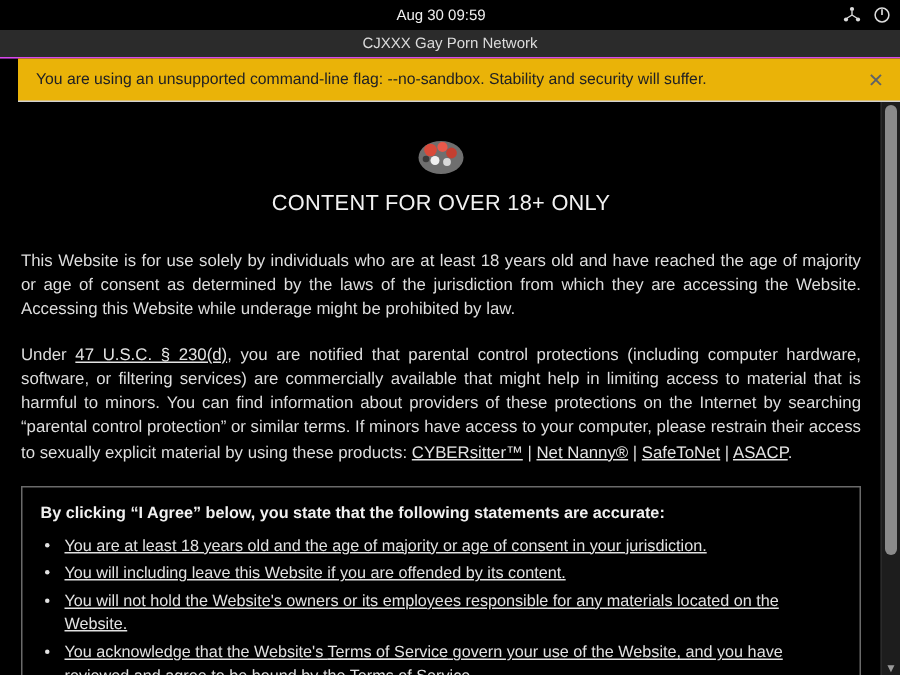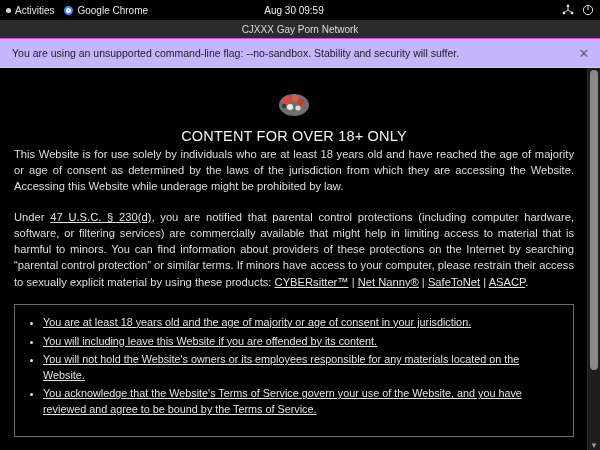--- a/index.html
+++ b/index.html
@@ -102,27 +102,28 @@
     font-size: 10px;
     display: flex;
     align-items: center;
     justify-content: center;
     border-bottom: 1px solid #d946ef;
   }
 
   
   .infobar {
     height: 28px;
-    background: #c4b5fd;
+    background: #eab308;
     color: #202124;
     display: flex;
     align-items: center;
     font-size: 10.5px;
     padding: 0 8px;
     border-bottom: 1px solid #d0d0d0;
+    margin-left: 12px;
   }
   .infobar-text {
     flex: 1;
     padding-left: 4px;
   }
   .infobar-close {
     width: 16px;
     height: 16px;
     display: flex;
     align-items: center;
@@ -157,21 +158,21 @@
   .logo {
     width: 40px;
     height: 34px;
     position: relative;
   }
   .heading {
     text-align: center;
     font-size: 14.5px;
     letter-spacing: .2px;
     color: #f2f2f2;
-    margin: 0 0 2px 0;
+    margin: 0 0 22px 0;
     font-weight: 400;
   }
   p.body {
     font-size: 11.2px;
     line-height: 1.45;
     margin: 0 0 14px 0;
     text-align: justify;
     color: #dedede;
   }
   a {
@@ -232,30 +233,20 @@
   }
   .scroll-arrow.up { top: 0; }
   .scroll-arrow.down { bottom: 0; }
 </style>
 </head>
 <body>
 
 <div class="screen">
 
   <div class="topbar">
-    <div class="topbar-left">
-      <div class="tb-item">
-        <span class="dot-ind"></span>
-        <span>Activities</span>
-      </div>
-      <div class="tb-item">
-        <span class="chrome-dot"></span>
-        <span>Google Chrome</span>
-      </div>
-    </div>
     <div class="topbar-center">Aug 30  09:59</div>
     <div class="topbar-right">
       <span class="ic">
         <svg width="12" height="12" viewBox="0 0 12 12">
           <circle cx="6" cy="2" r="1.4" fill="#ddd"></circle>
           <circle cx="2" cy="9" r="1.4" fill="#ddd"></circle>
           <circle cx="10" cy="9" r="1.4" fill="#ddd"></circle>
           <path d="M6 3.4V6M6 6L2.6 8.2M6 6l3.4 2.2" stroke="#ddd" stroke-width="0.9" fill="none"></path>
         </svg>
       </span>
@@ -294,20 +285,21 @@
 
       <h1 class="heading">CONTENT FOR OVER 18+ ONLY</h1>
 
       <p class="body">This Website is for use solely by individuals who are at least 18 years old and have reached the age of majority or age of consent as determined by the laws of the jurisdiction from which they are accessing the Website. Accessing this Website while underage might be prohibited by law.</p>
 
       <p class="body">
         <span>Under </span><a href="#">47 U.S.C. § 230(d)</a><span>, you are notified that parental control protections (including computer hardware, software, or filtering services) are commercially available that might help in limiting access to material that is harmful to minors. You can find information about providers of these protections on the Internet by searching “parental control protection” or similar terms. If minors have access to your computer, please restrain their access to sexually explicit material by using these products: </span><a href="#">CYBERsitter™</a> | <a href="#">Net Nanny®</a> | <a href="#">SafeToNet</a> | <a href="#">ASACP</a>.
       </p>
 
       <div class="agree-box">
+        <p class="lead">By clicking “I Agree” below, you state that the following statements are accurate:</p>
         <ul>
           <li>You are at least 18 years old and the age of majority or age of consent in your jurisdiction.</li>
           <li>You will including leave this Website if you are offended by its content.</li>
           <li>You will not hold the Website's owners or its employees responsible for any materials located on the Website.</li>
           <li><span>You acknowledge that the Website's </span><a href="#">Terms of Service</a><span> govern your use of the Website, and you have reviewed and agree to be bound by the </span><a href="#">Terms of Service</a><span>.</span></li>
         </ul>
 
       </div>
 
     </div>

